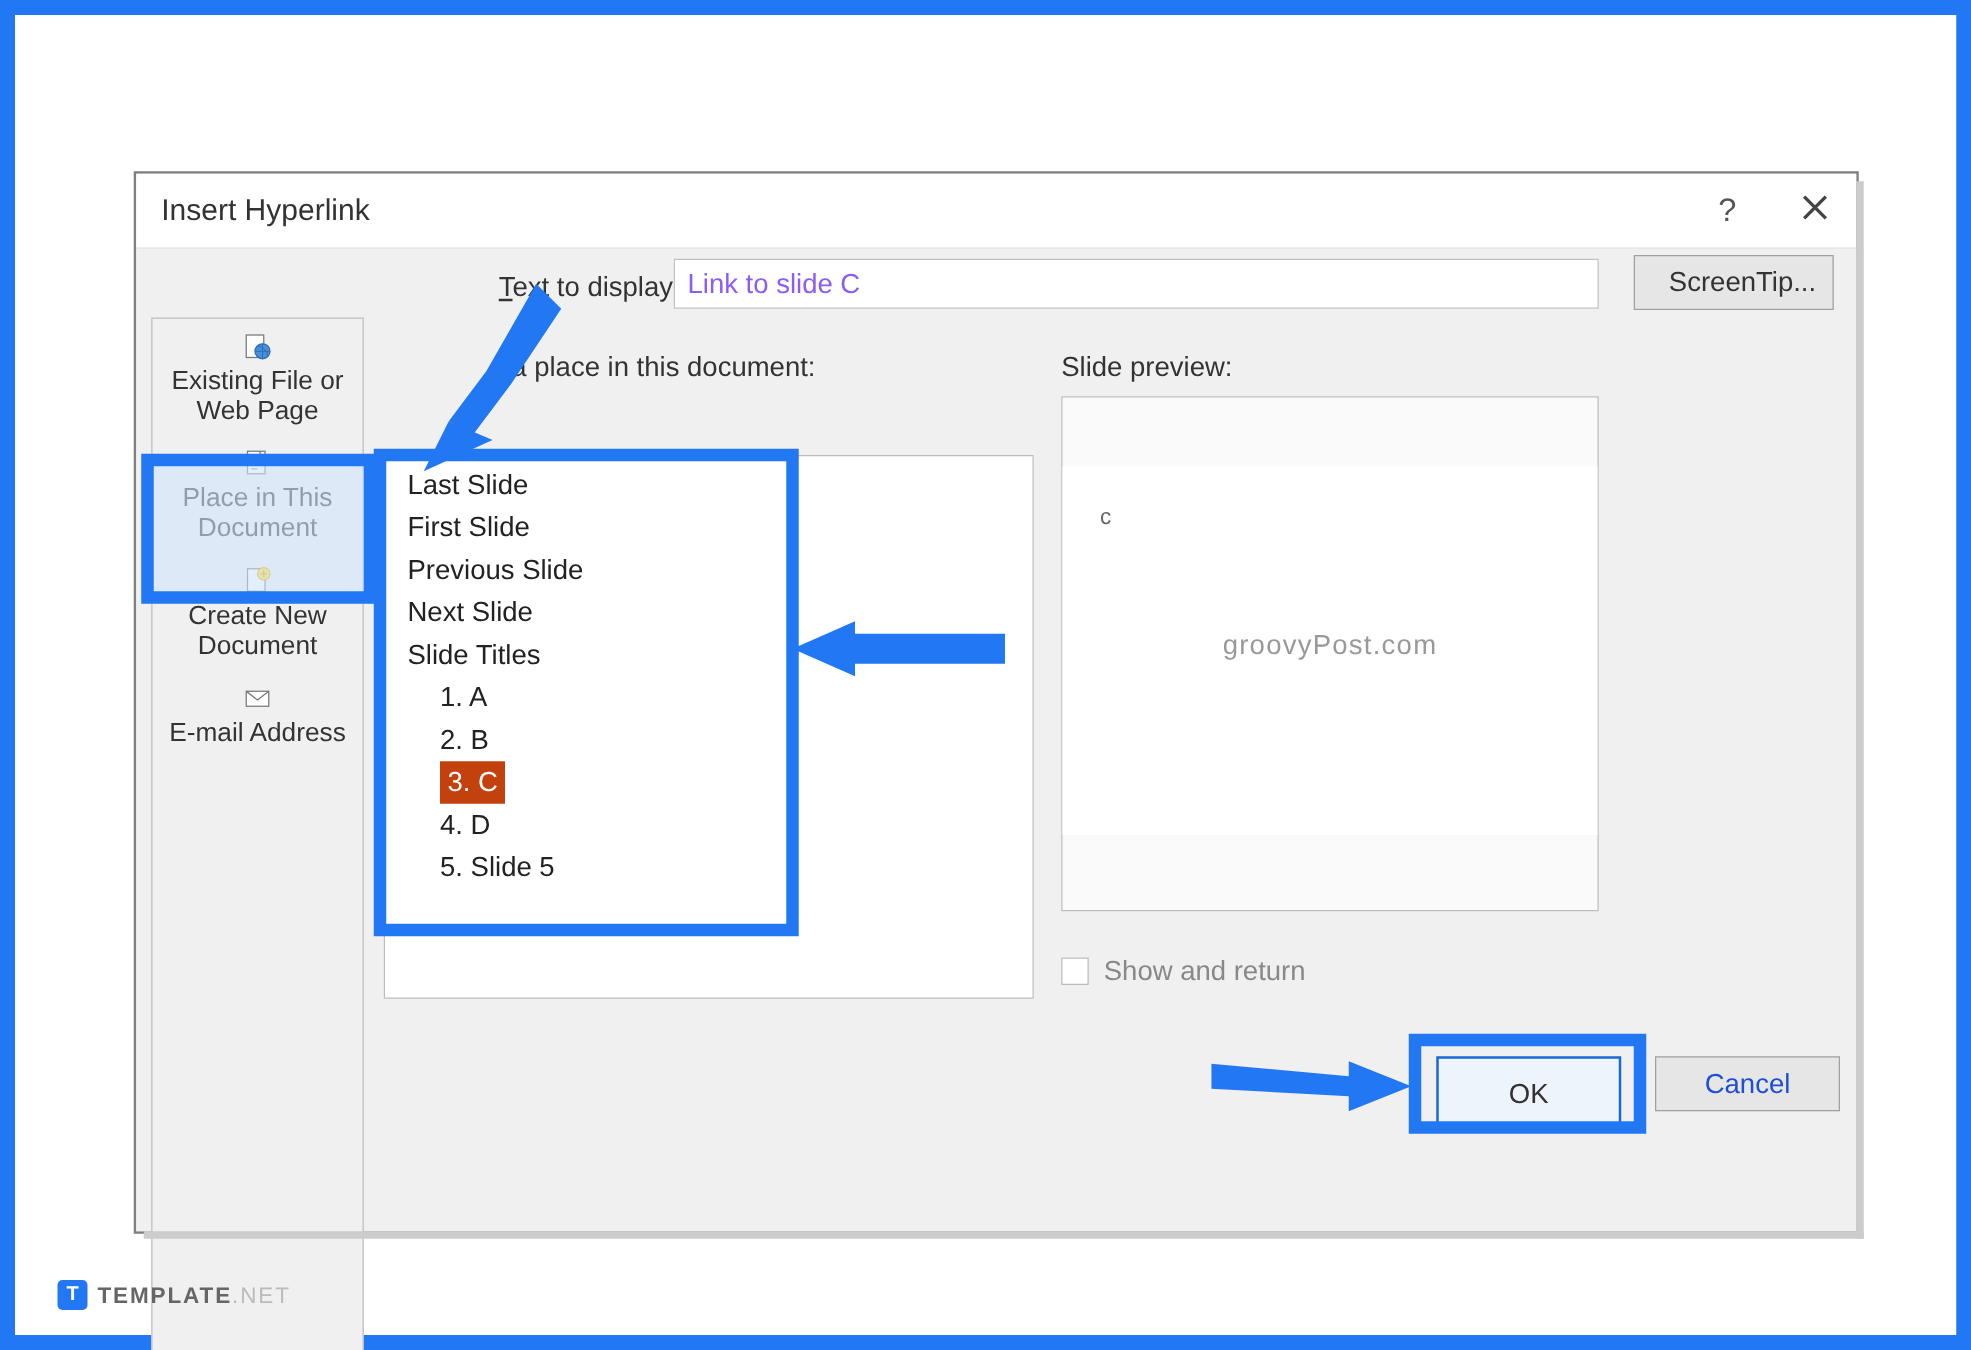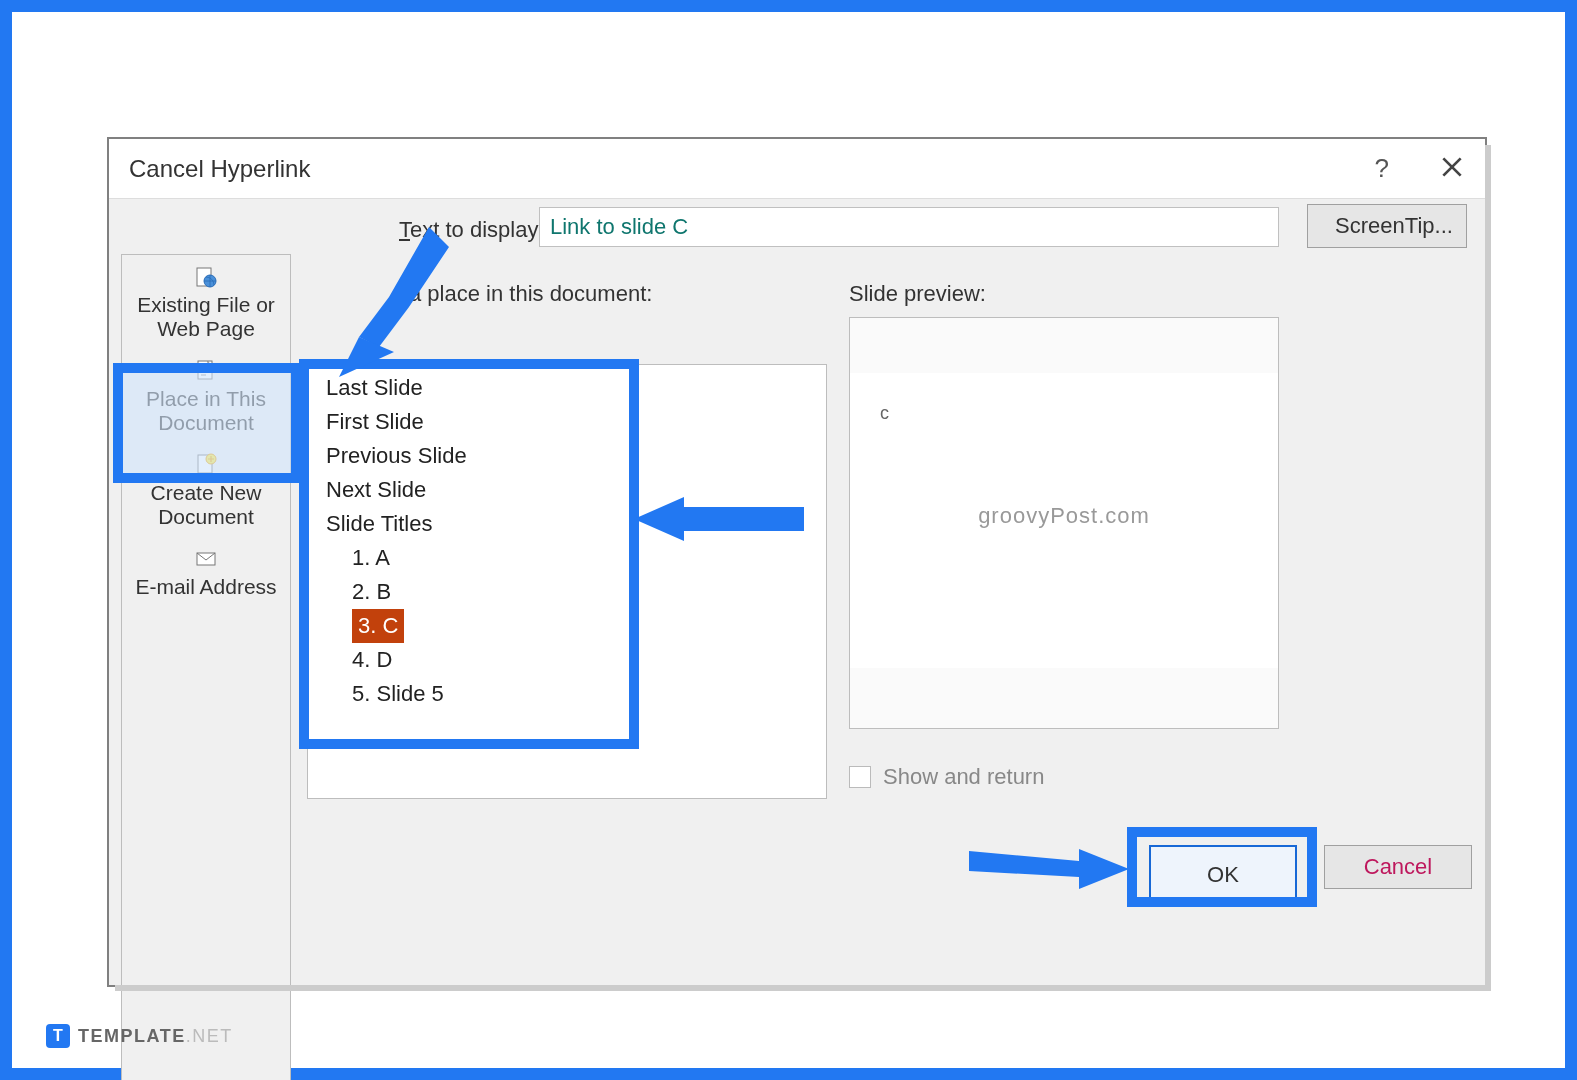--- a/index.html
+++ b/index.html
@@ -15,21 +15,21 @@
   .titlebar .title { font-size:24px; color:#333; flex:1; }
   .titlebar .help { font-size:26px; color:#555; margin-right:50px; cursor:pointer; }
   .titlebar .close-x svg { width:26px; height:26px; }
   .titlebar .close-x { cursor:pointer; }
 
   .content { position:relative; height:calc(100% - 60px); }
 
   .linkto-label { position:absolute; left:55px; top:18px; font-size:22px; color:#333;margin-top:44px; }
   .textdisplay-label { position:absolute; left:290px; top:18px; font-size:22px; color:#333; }
   .textdisplay-label u { text-decoration: underline; }
-  .textdisplay-input { position:absolute; left:430px; top:8px; width:740px; height:40px; border:1px solid #c0c0c0; background:#fff; font-size:22px; padding:4px 10px; color:#0f766e; }
+  .textdisplay-input { position:absolute; left:430px; top:8px; width:740px; height:40px; border:1px solid #c0c0c0; background:#fff; font-size:22px; padding:4px 10px; color:#8b5cf6; }
   .screentip-btn { position:absolute; left:1198px; top:5px; width:160px; height:44px; border:1px solid #a0a0a0; background:#e6e6e6; font-size:22px; color:#333; cursor:pointer;padding-left:14px; }
 
   .side-panel { position:absolute; left:12px; top:55px; width:170px; height:840px; border:1px solid #bdbdbd; background:#f0f0f0; }
   .side-item { text-align:center; padding:10px 4px 8px 4px; font-size:21px; color:#333; cursor:pointer; }
   .side-item .icon { display:block; width:24px; height:24px; margin:0 auto 4px; }
 
   .highlight-box-1 { position:absolute; border:10px solid #2278f2; background:rgba(208,228,252,0.6); pointer-events:none; }
   .highlight-box-2 { position:absolute; border:10px solid #2278f2; pointer-events:none; }
 
   #hb-place { left:4px; top:164px; width:188px; height:120px; }
@@ -45,21 +45,21 @@
   .previewlabel { position:absolute; left:740px; top:82px; font-size:22px; color:#333; }
   .preview { position:absolute; left:740px; top:118px; width:430px; height:412px; border:1px solid #bdbdbd; background:#fafafa; }
   .preview .slide { position:absolute; left:0; top:55px; width:100%; height:295px; background:#fff; }
   .preview .slide .c { position:absolute; left:30px; top:30px; font-size:18px; color:#666; }
   .preview .slide .gp { position:absolute; left:0; top:130px; width:100%; text-align:center; font-size:22px; color:#999; letter-spacing:1px; }
 
   .showret-wrap { position:absolute; left:740px; top:565px; display:flex; align-items:center; color:#888; font-size:22px; }
   .showret-wrap .cb { width:22px; height:22px; border:1px solid #bbb; background:#fff; margin-right:12px; }
 
   .ok-btn { position:absolute; left:1040px; top:646px; width:148px; height:60px; border:2px solid #1868d6; background:#eef4fc; font-size:22px; color:#333; cursor:pointer; }
-  .cancel-btn { position:absolute; left:1215px; top:646px; width:148px; height:44px; border:1px solid #a0a0a0; background:#e6e6e6; font-size:22px; color:#be185d; cursor:pointer; }
+  .cancel-btn { position:absolute; left:1215px; top:646px; width:148px; height:44px; border:1px solid #a0a0a0; background:#e6e6e6; font-size:22px; color:#1d4ed8; cursor:pointer; }
 
   .arrow { position:absolute; pointer-events:none; }
   .arrow svg { display:block; }
 
   .branding { position:absolute; left:34px; bottom:20px; display:flex; align-items:center; gap:8px; }
   .branding .logo { width:24px; height:24px; background:#2278f2; border-radius:4px; color:#fff; font-weight:bold; font-size:16px; display:flex; align-items:center; justify-content:center; }
   .branding .txt { font-size:18px; letter-spacing:1.5px; color:#666; font-weight:600; }
   .branding .txt .net { color:#bbb; font-weight:400; }
 
   
@@ -67,21 +67,21 @@
   .content { background:#f0f0f0; }
 </style>
 </head>
 <body>
 
 <div class="outer-frame">
 
   <div class="dialog-wrap">
 
     <div class="titlebar">
-      <div class="title">Cancel Hyperlink</div>
+      <div class="title">Insert Hyperlink</div>
       <div class="help">?</div>
       <div class="close-x">
         <svg viewBox="0 0 24 24">
             <path d="M4 4 L20 20 M20 4 L4 20" stroke="#444" stroke-width="2.5" fill="none"></path>
           </svg>
       </div>
     </div>
 
     <div class="content">
 

